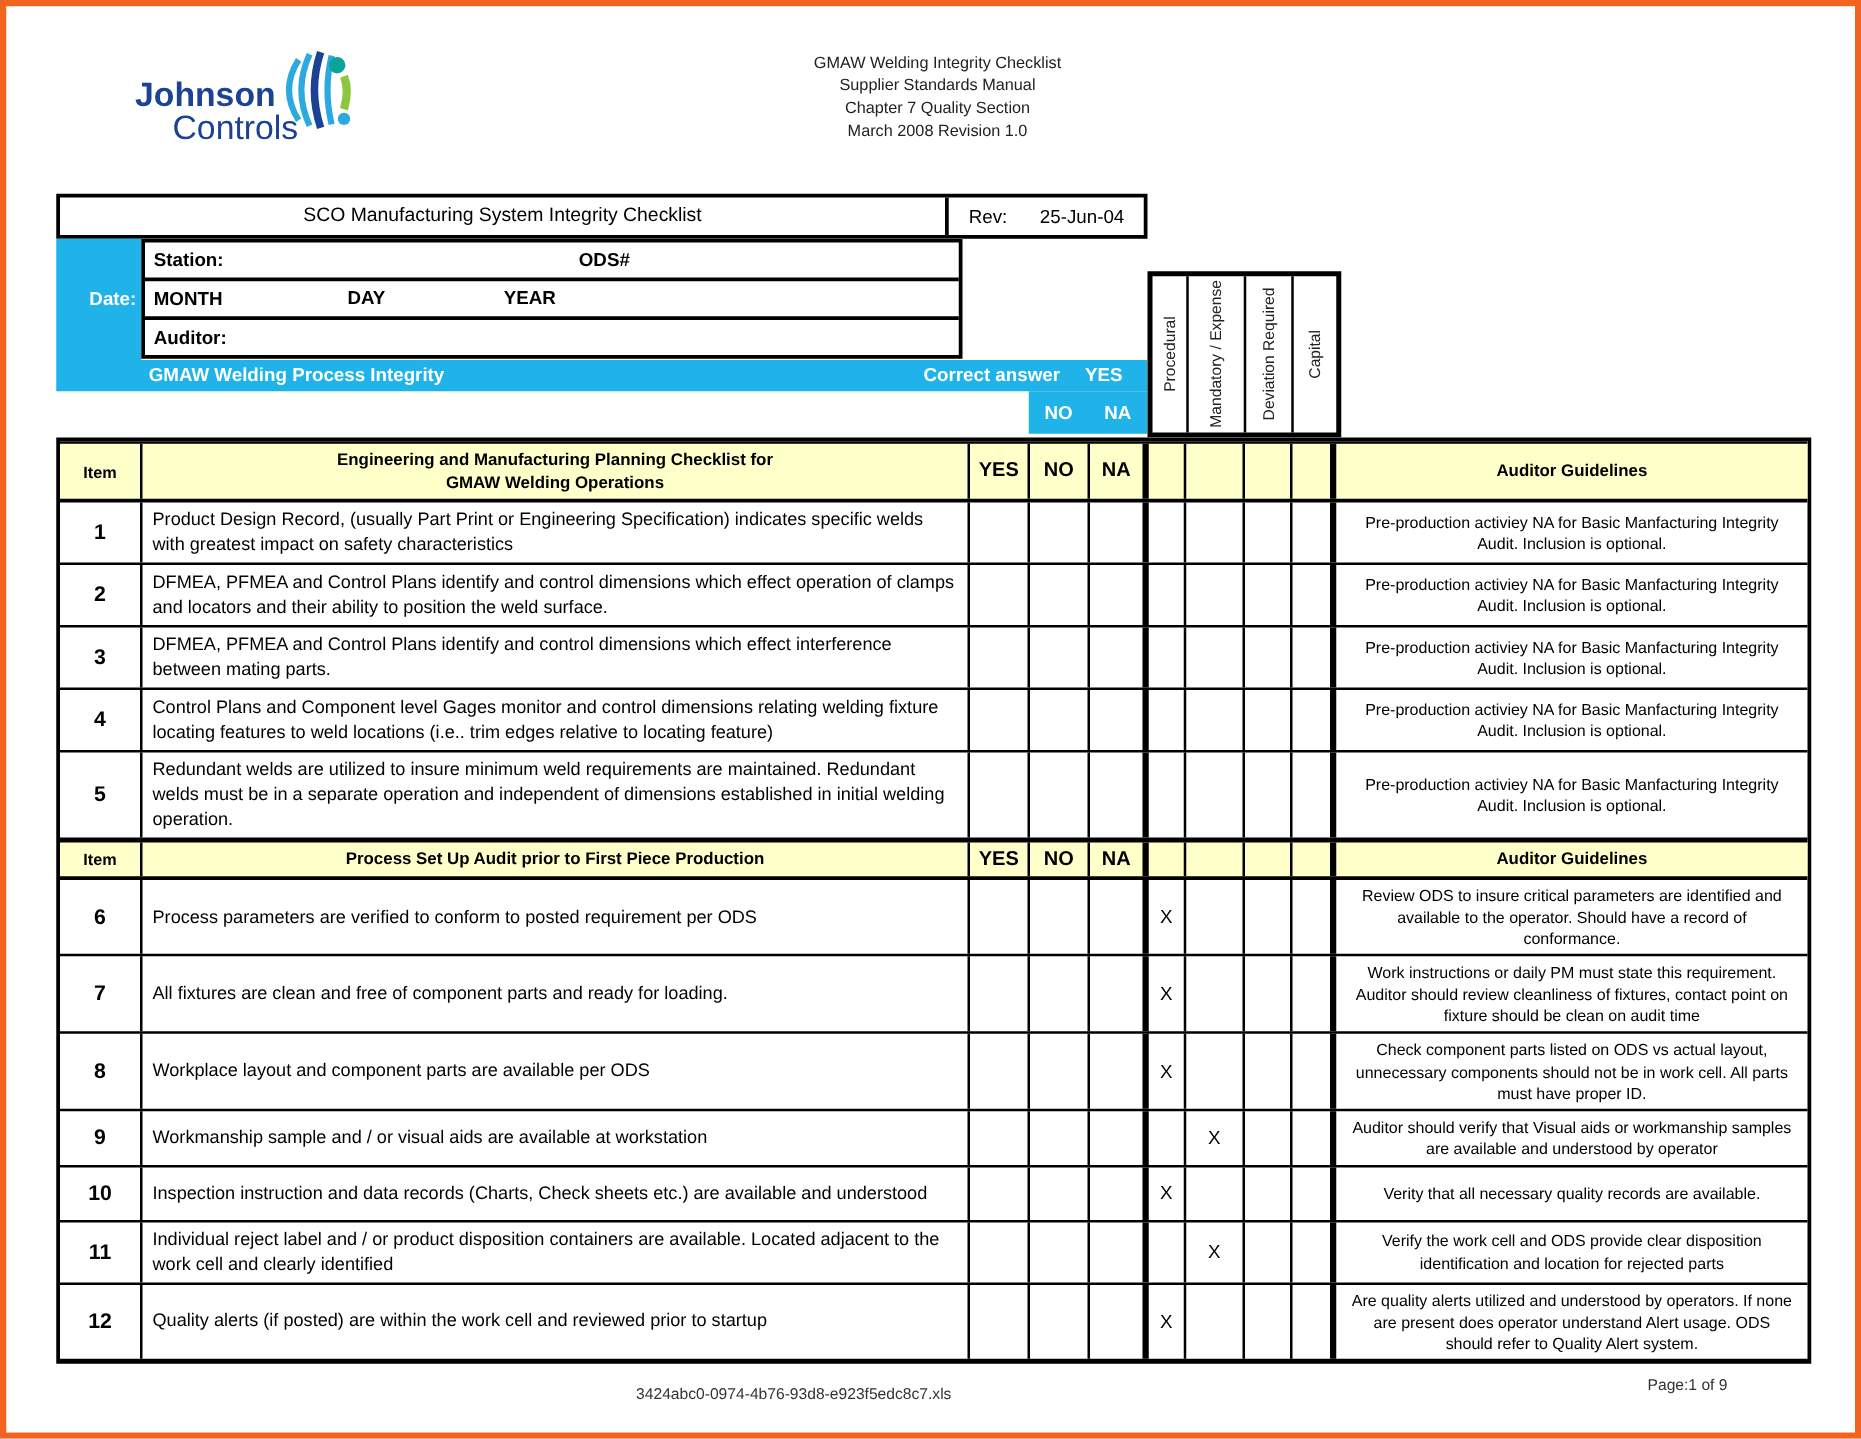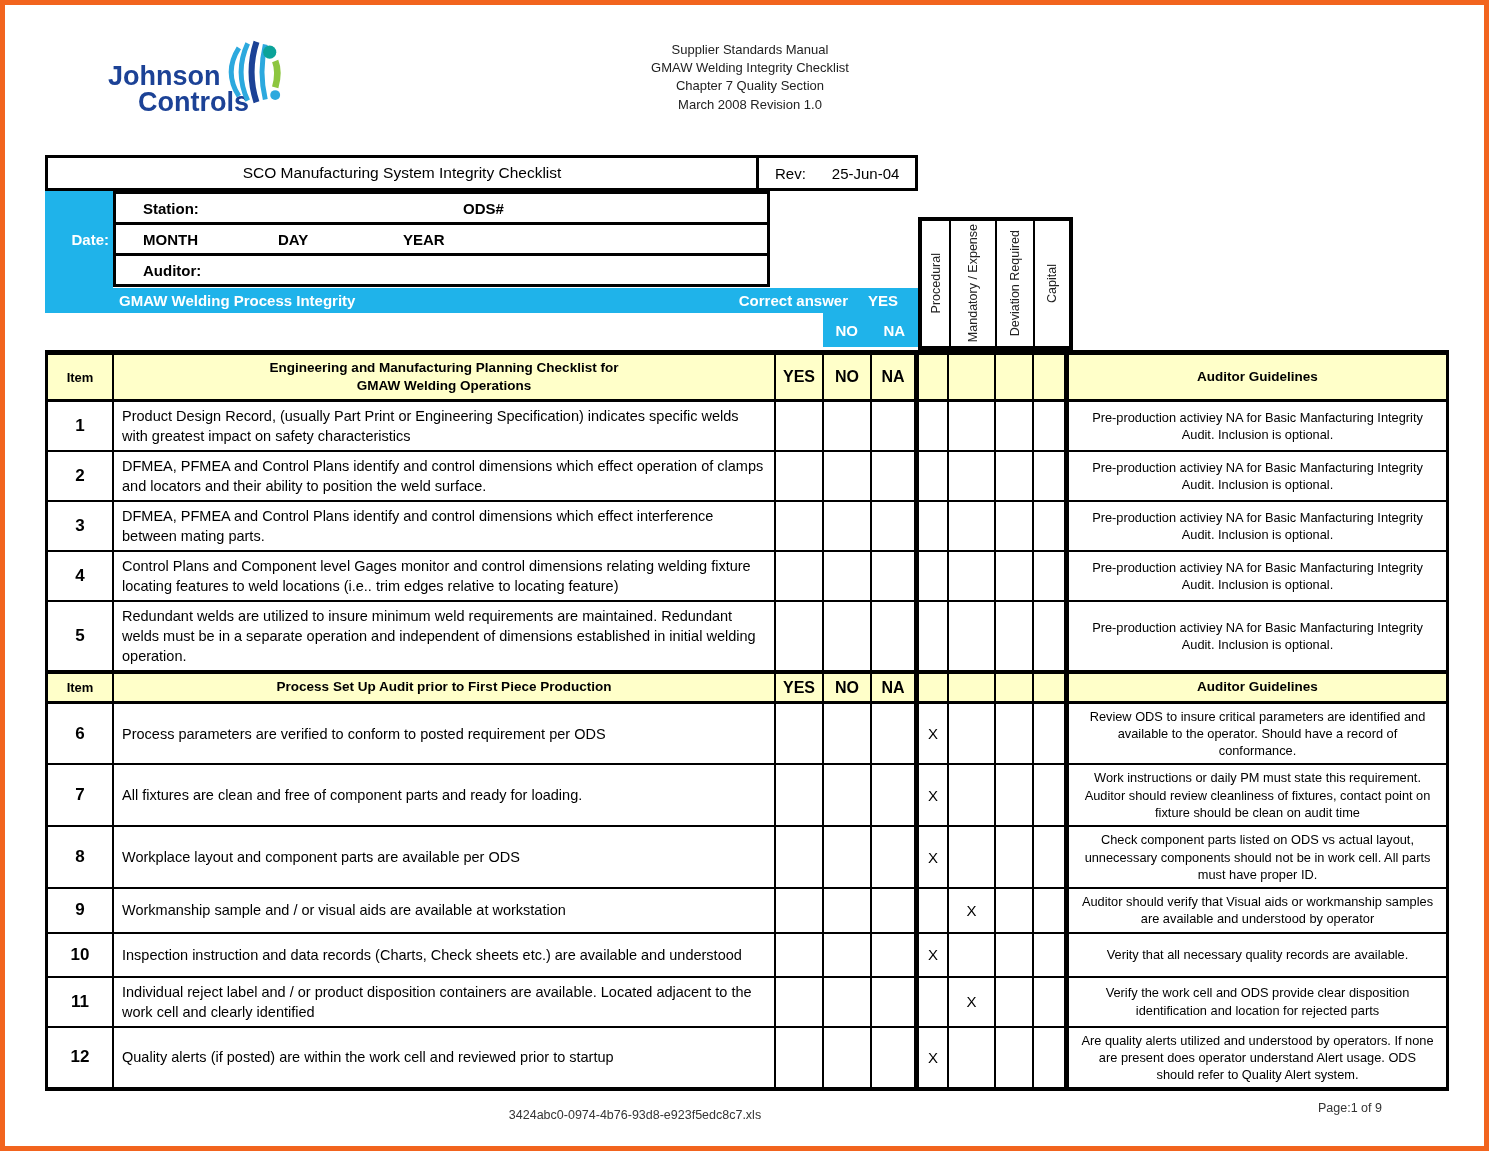--- a/index.html
+++ b/index.html
@@ -3,21 +3,21 @@
 <meta charset="utf-8">
 <style>
   * { margin:0; padding:0; box-sizing:border-box; }
   html,body { background:#fff; }
   body { width:1489px; height:1151px; font-family:"Liberation Sans", sans-serif; color:#000; }
   .page { position:relative; width:1489px; height:1151px; border:5px solid #F2641E; background:#fff; overflow:hidden; }
 
   
   .logo { position:absolute; left:95px; top:38px; width:240px; height:75px; }
   .logo .l1 { position:absolute; left:8px; top:18px; font-size:27px; font-weight:bold; color:#1C4296; letter-spacing:0px; }
-  .logo .l2 { position:absolute; left:38px; top:44px; font-size:27px; font-weight:bold; color:#1C4296; }
+  .logo .l2 { position:absolute; left:38px; top:44px; font-size:27px; font-weight:normal; color:#1C4296; }
   .logo svg { position:absolute; left:118px; top:-4px; }
 
   
   .doc-header { position:absolute; left:535px; top:36px; width:420px; text-align:center; font-size:13px; line-height:1.4; color:#222; }
 
   
   .title-band { position:absolute; left:40px; top:150px; width:873px; height:36px; border:3px solid #000; display:flex; background:#fff; }
   .title-cell { flex:1; border-right:3px solid #000; display:flex; align-items:center; justify-content:center; font-size:15.5px; }
   .rev-cell { width:156px; display:flex; align-items:center; font-size:15px; }
   .rev-cell .rl { padding-left:16px; }
@@ -28,21 +28,21 @@
   .date-col { left:40px; top:186px; width:68px; height:97px; display:flex; align-items:center; justify-content:flex-end; padding-right:4px; color:#fff; font-weight:bold; font-size:15px; }
   .right-block { left:765px; top:186px; width:148px; height:85px; display:flex; flex-direction:column; justify-content:space-between; padding:4px 44px 6px 0; align-items:flex-end; color:#fff; font-weight:bold; font-size:15px; }
   .gmaw-strip { left:40px; top:283px; width:873px; height:25px; display:flex; align-items:center; color:#fff; font-weight:bold; font-size:15px; }
   .gmaw-strip .g-title { padding-left:74px; flex:1; }
   .gmaw-strip .g-ca { }
   .gmaw-strip .g-yes { width:70px; text-align:center; }
   .nona-block { left:818px; top:308px; width:95px; height:34px; display:flex; align-items:center; color:#fff; font-weight:bold; font-size:15px; }
   .nona-block span { flex:1; text-align:center; }
 
   .form-rows { position:absolute; left:108px; top:186px; width:657px; height:96px; border:3px solid #000; background:#fff; display:flex; flex-direction:column; }
-  .f-row { flex:1; position:relative; border-bottom:3px solid #000; font-weight:bold; font-size:15px; display:flex; align-items:center;padding-left:20px; }
+  .f-row { flex:1; position:relative; border-bottom:3px solid #000; font-weight:bold; font-size:15px; display:flex; align-items:center; }
   .f-row:last-child { border-bottom:none; }
   .f-row .lab { padding-left:7px; }
   .f-abs { position:absolute; top:50%; transform:translateY(-50%); }
 
   
   .rot-box { position:absolute; left:913px; top:212px; width:155px; height:133px; border:4px solid #000; background:#fff; display:flex; }
   .rot-cell { border-right:2px solid #000; display:flex; align-items:center; justify-content:center; overflow:hidden; }
   .rot-cell:last-child { border-right:none; }
   .rot-cell span { writing-mode:vertical-rl; transform:rotate(180deg); font-size:12.5px; line-height:1.15; text-align:center; max-height:124px; color:#222; }
   .rw1{width:30px}.rw2{width:47px}.rw3{width:38px}.rw4{width:35px}
@@ -83,22 +83,22 @@
       <path d="M27 4 Q15 30 27 56" stroke="#2CA9DE" stroke-width="4.5" fill="none"></path>
       <path d="M35 2.5 Q26 30 35 57.5" stroke="#1C4296" stroke-width="5.5" fill="none"></path>
       <path d="M43 5 Q37 30 43 55" stroke="#2CA9DE" stroke-width="4.5" fill="none"></path>
       <circle cx="47" cy="12" r="6" fill="#0BA39A"></circle>
       <path d="M52 20 Q56 30 52 44" stroke="#8DC63F" stroke-width="6" fill="none"></path>
       <circle cx="52" cy="51" r="4.5" fill="#2CA9DE"></circle>
     </svg>
   </div>
 
   <div class="doc-header">
+    <div>GMAW Welding Integrity Checklist</div>
     <div>Supplier Standards Manual</div>
-    <div>GMAW Welding Integrity Checklist</div>
     <div>Chapter 7 Quality Section</div>
     <div>March 2008 Revision 1.0</div>
   </div>
 
   <div class="title-band">
     <div class="title-cell">SCO Manufacturing System Integrity Checklist</div>
     <div class="rev-cell">
       <span class="rl">Rev:</span>
       <span class="rv">25-Jun-04</span>
     </div>

